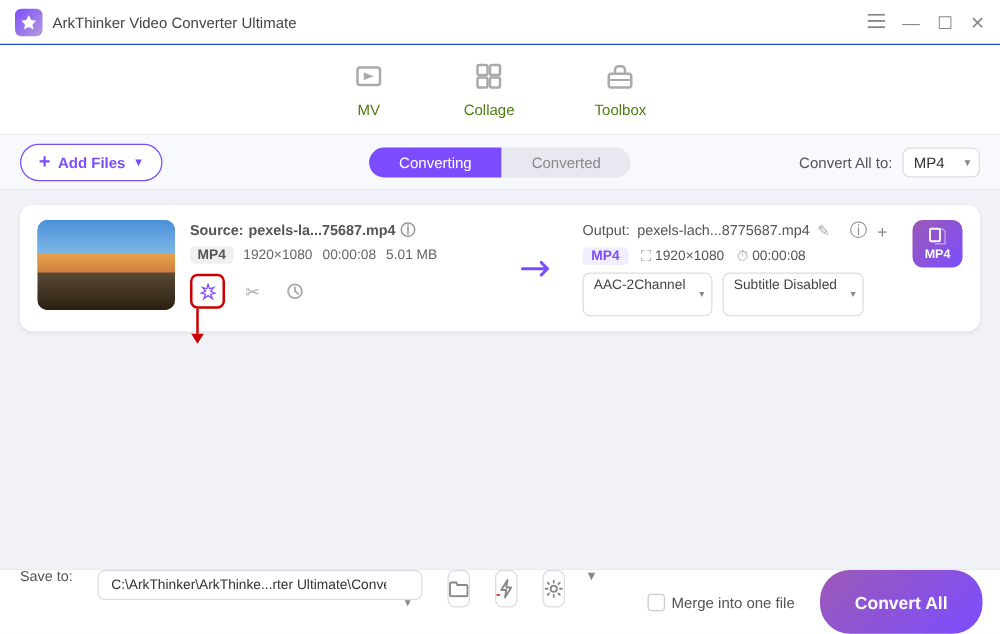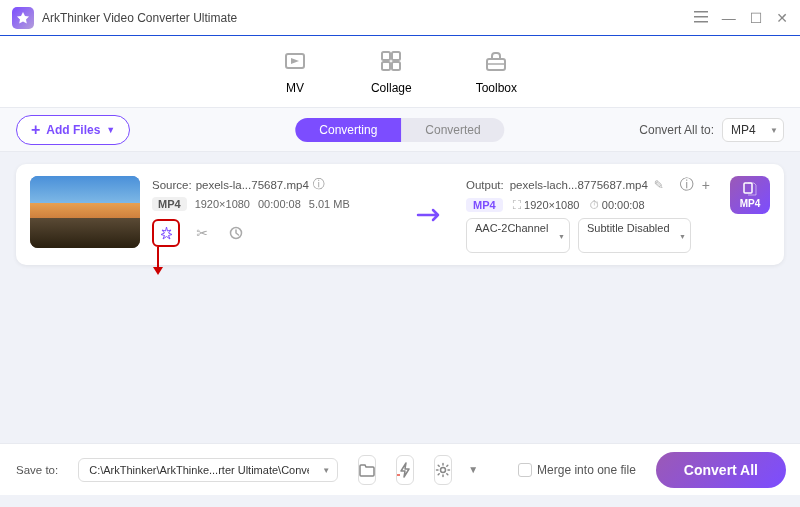--- a/index.html
+++ b/index.html
@@ -64,21 +64,21 @@
       border-bottom: 1px solid #e8eaf0;
     }
     .nav-item {
       display: flex;
       flex-direction: column;
       align-items: center;
       gap: 4px;
       cursor: pointer;
       padding: 6px 12px;
       border-radius: 8px;
-      color: #000000;
+      color: #4d7c0f;
       font-size: 12px;
       transition: color 0.2s;
     }
     .nav-item.active { color: #7c4dff; }
     .nav-item .nav-icon {
       font-size: 22px;
       line-height: 1;
     }
 
     
@@ -211,21 +211,21 @@
       min-width: 0;
     }
     .file-source {
       font-size: 11.5px;
       color: #555;
       margin-bottom: 4px;
       display: flex;
       align-items: center;
       gap: 4px;
     }
-    .file-source span { font-weight: 400; }
+    .file-source span { font-weight: 700; }
     .info-icon {
       color: #999;
       cursor: pointer;
       font-size: 12px;
     }
     .file-meta {
       display: flex;
       align-items: center;
       gap: 8px;
       font-size: 11px;
@@ -412,25 +412,24 @@
       font-size: 10px;
       font-weight: 700;
     }
 
     
     .bottom-bar {
       height: 52px;
       background: #fff;
       border-top: 1px solid #e8eaf0;
       display: flex;
-      align-items: center;
       padding: 0 16px;
       gap: 20px;
       position: absolute;
-      bottom: 12px;
+      bottom: 0;
       left: 0;
       right: 0;
     }
     .save-to-label {
       font-size: 11.5px;
       color: #555;
       white-space: nowrap;
     }
     .save-path-input {
       flex: 1;

